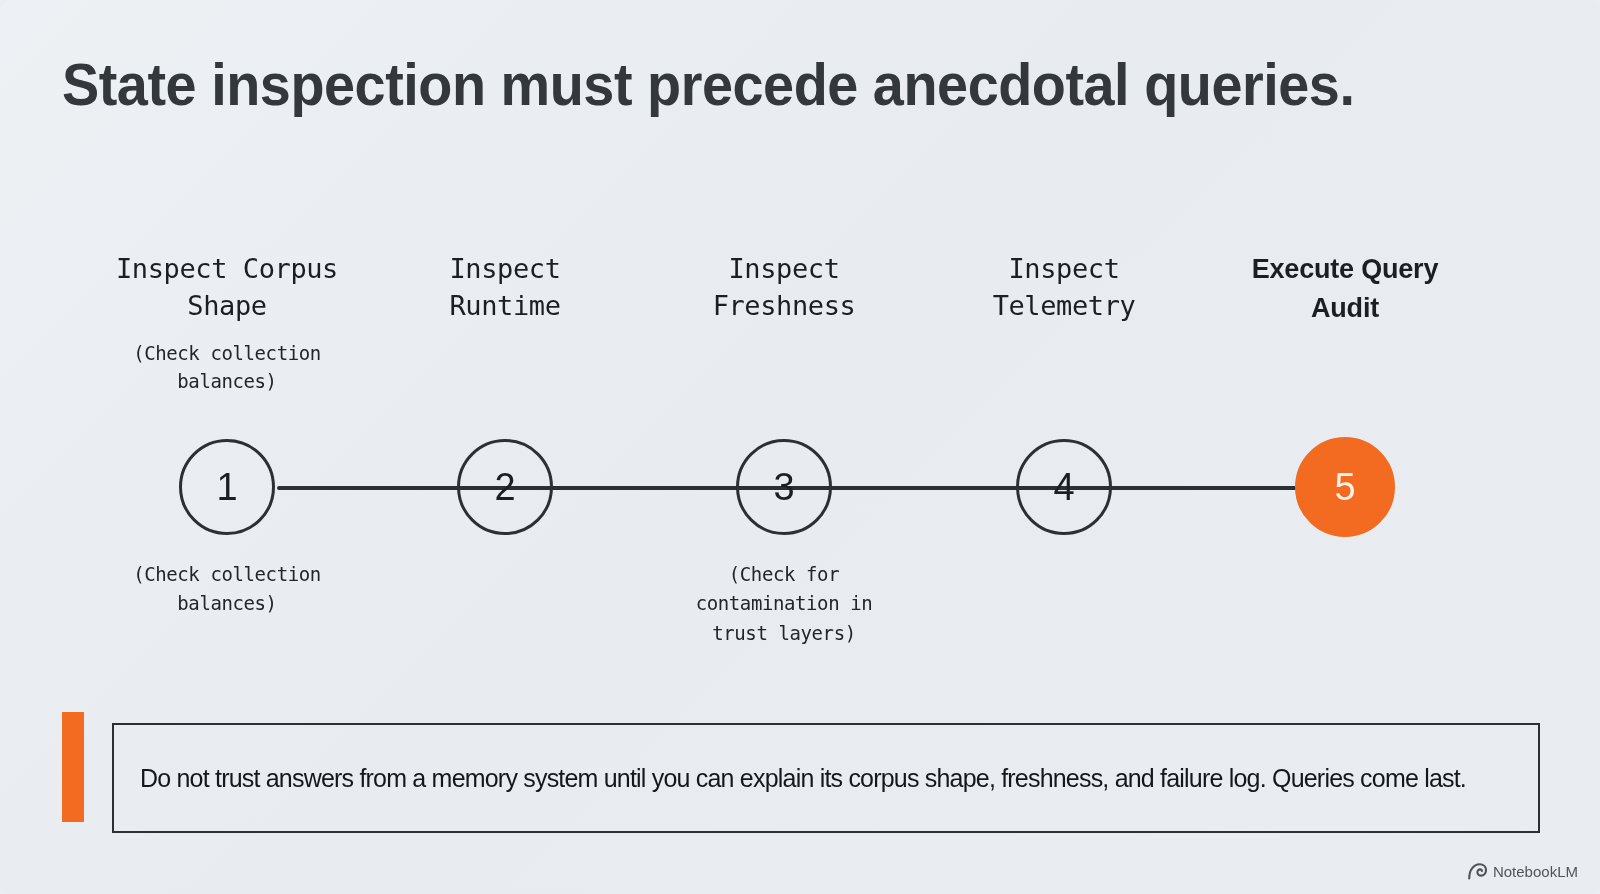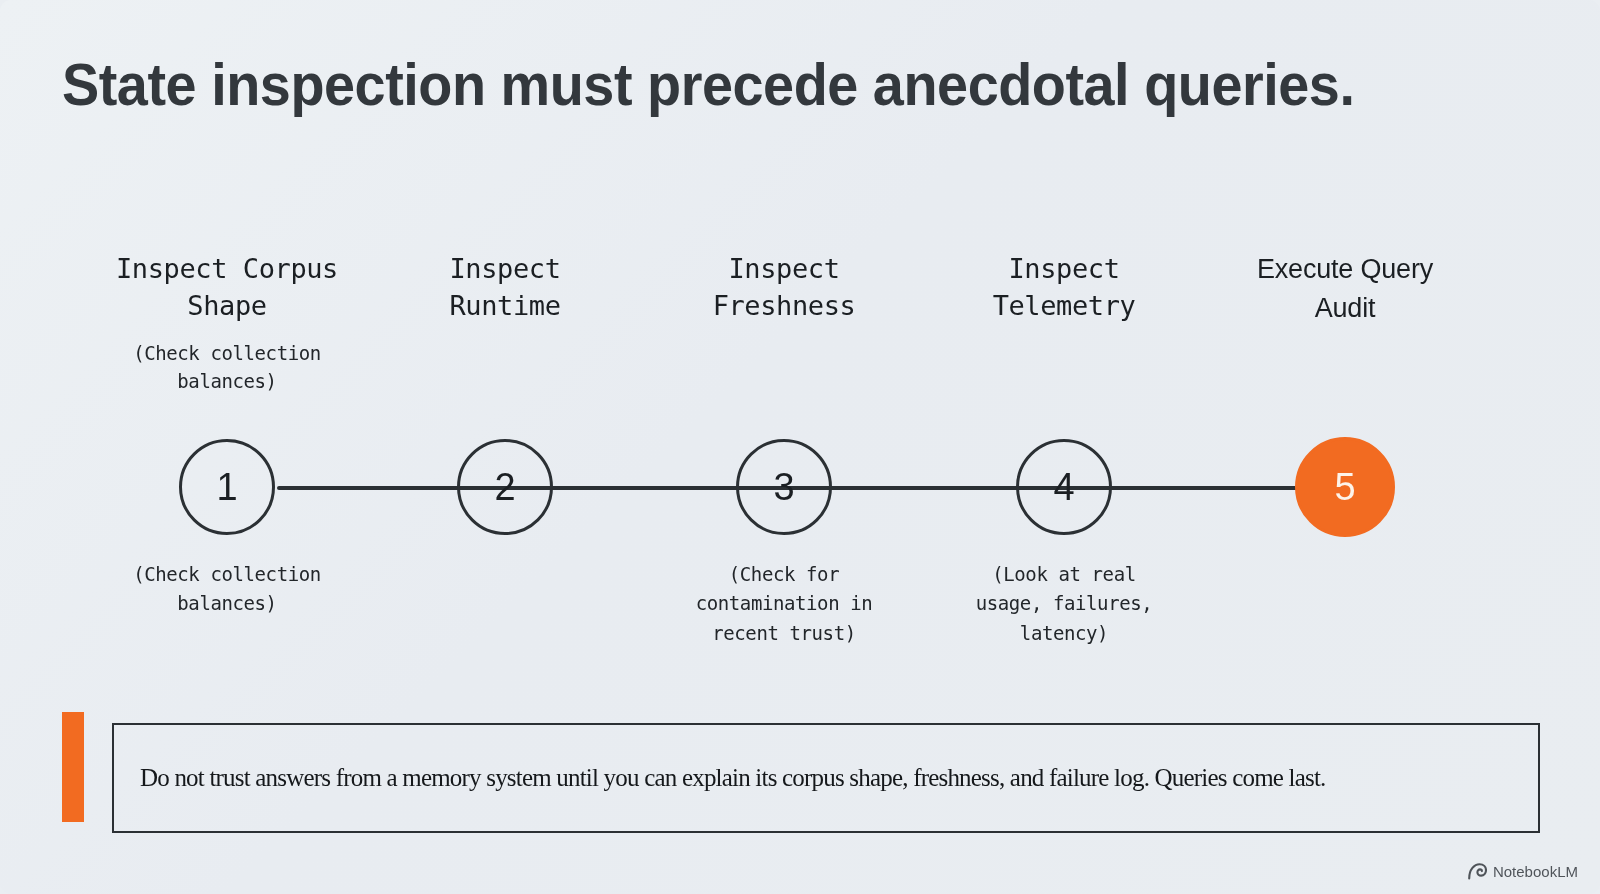--- a/index.html
+++ b/index.html
@@ -74,21 +74,21 @@
   .step-title {
     font-family: "DejaVu Sans Mono", "Liberation Mono", monospace;
     font-size: 27px;
     line-height: 1.38;
     color: #1B1F23;
     letter-spacing: -0.4px;
     white-space: pre-line;
   }
   .step.highlight .step-title {
     font-family: "Liberation Sans", sans-serif;
-    font-weight: normal;
+    font-weight: bold;
     font-size: 27px;
     letter-spacing: -0.2px;
     line-height: 1.45;
   }
 
   .step-note-top {
     margin-top: 14px;
     font-family: "DejaVu Sans Mono", "Liberation Mono", monospace;
     font-size: 19px;
     line-height: 1.5;
@@ -165,21 +165,21 @@
     left: 50px;
     top: 16px;
     right: 0;
     height: 110px;
     border: 2px solid #2B3034;
     box-sizing: border-box;
     display: flex;
     align-items: center;
   }
   .callout-text {
-    font-family: Liberation Serif, serif;
+    font-family: Liberation Sans, sans-serif;
     font-size: 25px;
     line-height: 1.52;
     color: #15181B;
     padding: 0 26px;
     letter-spacing: -0.8px;
     white-space: pre-line;
   }
 
   
   .watermark {
@@ -238,35 +238,32 @@
 Freshness</div>
       <div class="step-note-top"></div>
     </div>
     <div class="node-row s3" style="left:644px">
       <div class="node">
         <span>3</span>
       </div>
     </div>
     <div class="step-note-bottom" style="left:644px">(Check for
 contamination in
-recent trust)</div>
+trust layers)</div>
 
     <div class="step s4">
       <div class="step-title">Inspect
 Telemetry</div>
       <div class="step-note-top"></div>
     </div>
     <div class="node-row s4" style="left:924px">
       <div class="node">
         <span>4</span>
       </div>
     </div>
-    <div class="step-note-bottom" style="left:924px">(Look at real
-usage, failures,
-latency)</div>
 
     <div class="step s5 highlight">
       <div class="step-title">Execute Query
 Audit</div>
     </div>
     <div class="node-row s5" style="left:1205px">
       <div class="node filled">
         <span>5</span>
       </div>
     </div>

